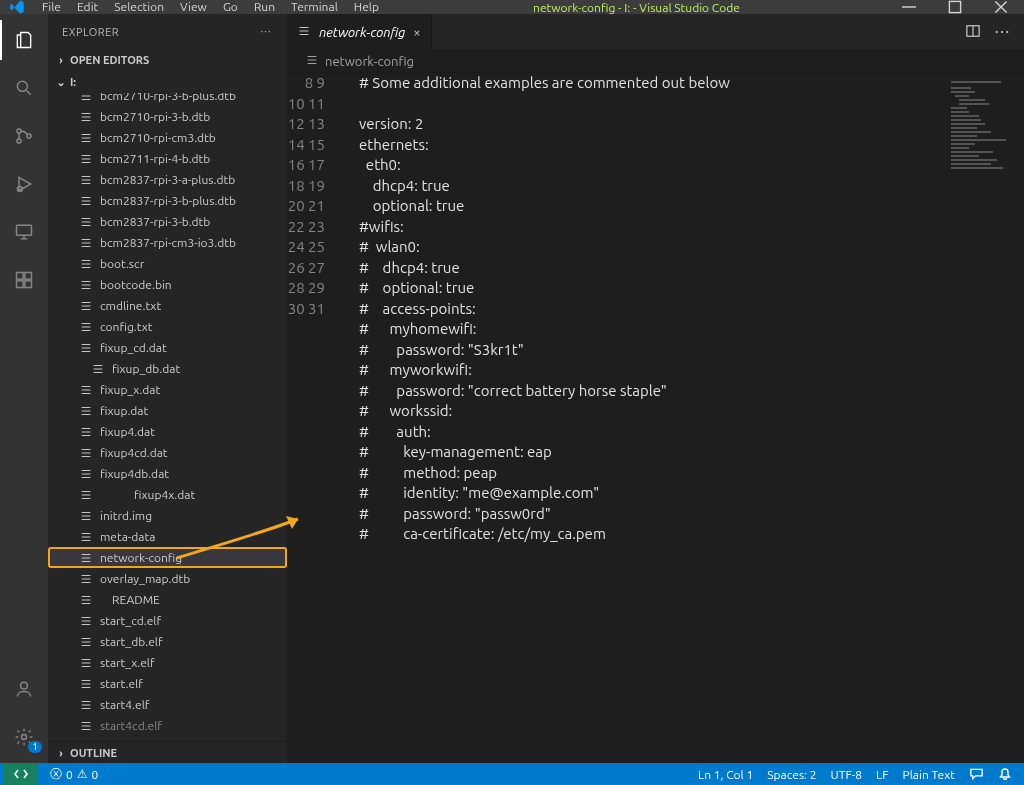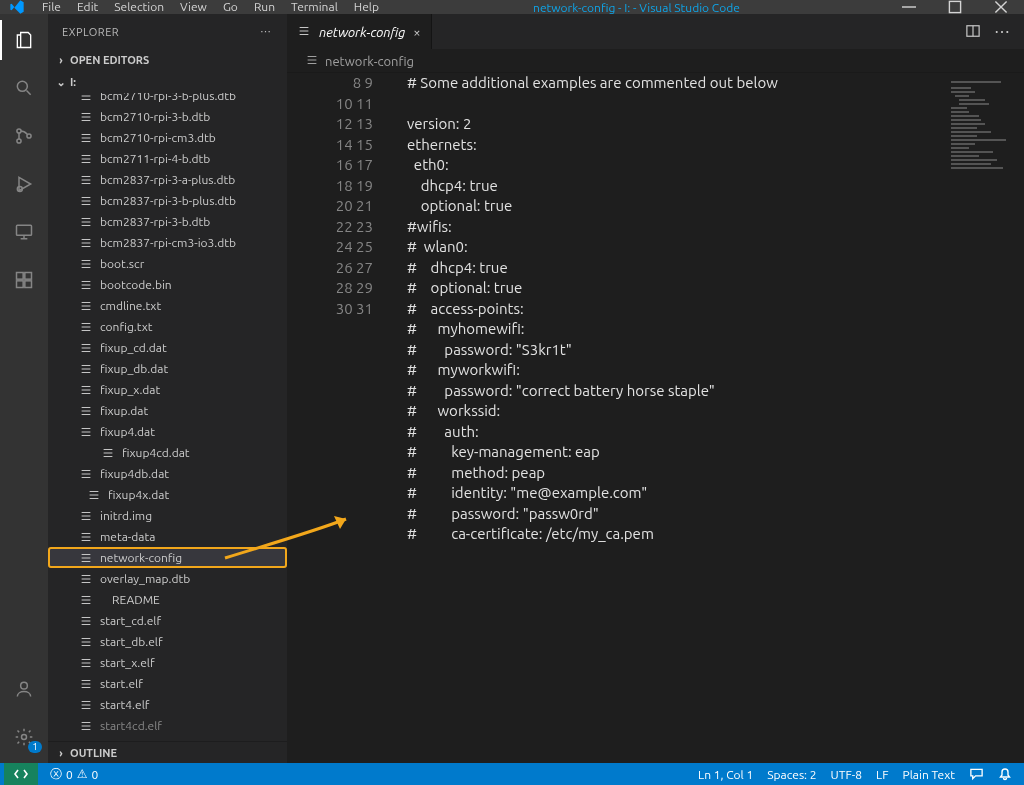--- a/index.html
+++ b/index.html
@@ -21,21 +21,21 @@
   }
   *{box-sizing:border-box;font-family:"Segoe UI",Ubuntu,Arial,sans-serif;}
   html,body{margin:0;padding:0;width:1024px;height:785px;overflow:hidden;background:#000;color:var(--fg);}
   .window{width:1024px;height:785px;display:flex;flex-direction:column;background:var(--bg);}
   
   .titlebar{height:14px;background:var(--bg-title);display:flex;align-items:center;font-size:12px;color:var(--fg);}
   .titlebar .logo{width:34px;display:flex;justify-content:center;align-items:center;}
   .titlebar .logo svg{width:16px;height:16px;}
   .menus{display:flex;gap:0;}
   .menus .menu{padding:0 8px;height:30px;line-height:30px;cursor:default;color:#d4d4d4;}
-  .title-center{flex:1;text-align:center;color:#0ea5e9;}
+  .title-center{flex:1;text-align:center;color:#bef264;}
   .win-controls{display:flex;}
   .win-controls .wc{width:46px;height:30px;display:flex;align-items:center;justify-content:center;color:#d4d4d4;}
   
   .main{flex:1;display:flex;min-height:0;}
   .activitybar{width:48px;background:var(--bg-activity);display:flex;flex-direction:column;align-items:center;padding-top:6px;gap:8px;position:relative;}
   .activitybar .ab{width:48px;height:40px;display:flex;align-items:center;justify-content:center;color:#858585;position:relative;}
   .activitybar .ab.active{color:#fff;}
   .activitybar .ab.active::before{content:"";position:absolute;left:0;top:0;width:2px;height:100%;background:#fff;}
   .activitybar .spacer{flex:1;}
   .badge{position:absolute;bottom:4px;right:6px;background:#007acc;color:#fff;border-radius:8px;font-size:10px;padding:0 4px;line-height:12px;}
@@ -54,21 +54,21 @@
   .file.dim{color:#888;}
   .outline{height:22px;display:flex;align-items:center;padding-left:6px;font-weight:600;font-size:11px;border-top:1px solid #00000033;}
   
   .editor-group{flex:1;display:flex;flex-direction:column;background:var(--editor-bg);min-width:0;}
   .tabbar{height:35px;background:var(--bg-dark);display:flex;align-items:stretch;}
   .tab{display:flex;align-items:center;background:var(--tab-active-bg);padding:0 10px;font-size:13px;font-style:italic;color:#ffffff;gap:8px;border-right:1px solid #00000055;}
   .tab .icon{color:#c5c5c5;}
   .tab .close{color:#c5c5c5;font-style:normal;}
   .tab-actions{margin-left:auto;display:flex;align-items:center;gap:14px;padding-right:14px;color:#c5c5c5;}
   .breadcrumb{height:24px;background:var(--editor-bg);display:flex;align-items:center;padding-left:18px;font-size:13px;color:#a0a0a0;gap:6px;border-bottom:1px solid #00000022;}
-  .editor-wrap{flex:1;display:flex;min-height:0;position:relative;margin-left:48px;}
+  .editor-wrap{flex:1;display:flex;min-height:0;position:relative;}
   .editor{flex:1;display:flex;overflow:hidden;font-family:"Consolas","Courier New",monospace;font-size:15px;line-height:20.5px;color:#d4d4d4;}
   .gutter{width:48px;text-align:right;color:var(--lineno);padding-right:10px;user-select:none;}
   .code{flex:1;white-space:pre;padding-left:24px;color:#e2e2e2;font-weight:400;}
   .minimap{width:80px;background:#1e1e1e;position:relative;}
   .minimap .mm{position:absolute;top:4px;right:4px;width:72px;height:130px;opacity:0.5;}
   
   .statusbar{height:22px;background:var(--bg-status);color:#fff;display:flex;align-items:center;font-size:12px;}
   .statusbar .left{display:flex;align-items:center;gap:8px;padding-left:4px;}
   .statusbar .remote{background:#16825d;height:22px;width:34px;display:flex;align-items:center;justify-content:center;margin-right:4px;}
   .statusbar .right{margin-left:auto;display:flex;align-items:center;gap:14px;padding-right:12px;}
@@ -291,21 +291,21 @@
               <span>config.txt</span>
             </div>
             <div class="file" style="position: absolute; top: 244px; left: 0px; right: 0px;">
               <span class="icon">
                 <svg class="svgicon14" viewBox="0 0 16 16" fill="none" stroke="currentColor" stroke-width="1.3">
                   <path d="M3 8h10M3 4h10M3 12h10"></path>
                 </svg>
               </span>
               <span>fixup_cd.dat</span>
             </div>
-            <div class="file" style="position: absolute; top: 265px; left: 0px; right: 0px;">
+            <div class="file" style="position: absolute; top: 265px; left: 12px; right: 0px;">
               <span class="icon">
                 <svg class="svgicon14" viewBox="0 0 16 16" fill="none" stroke="currentColor" stroke-width="1.3">
                   <path d="M3 8h10M3 4h10M3 12h10"></path>
                 </svg>
               </span>
               <span>fixup_db.dat</span>
             </div>
             <div class="file" style="position: absolute; top: 286px; left: 0px; right: 0px;">
               <span class="icon">
                 <svg class="svgicon14" viewBox="0 0 16 16" fill="none" stroke="currentColor" stroke-width="1.3">
@@ -323,37 +323,37 @@
               <span>fixup.dat</span>
             </div>
             <div class="file" style="position: absolute; top: 328px; left: 0px; right: 0px;">
               <span class="icon">
                 <svg class="svgicon14" viewBox="0 0 16 16" fill="none" stroke="currentColor" stroke-width="1.3">
                   <path d="M3 8h10M3 4h10M3 12h10"></path>
                 </svg>
               </span>
               <span>fixup4.dat</span>
             </div>
-            <div class="file" style="position: absolute; top: 349px; left: 0px; right: 0px; margin-left: 22px;">
+            <div class="file" style="position: absolute; top: 349px; left: 0px; right: 0px;">
               <span class="icon">
                 <svg class="svgicon14" viewBox="0 0 16 16" fill="none" stroke="currentColor" stroke-width="1.3">
                   <path d="M3 8h10M3 4h10M3 12h10"></path>
                 </svg>
               </span>
               <span>fixup4cd.dat</span>
             </div>
             <div class="file" style="position: absolute; top: 370px; left: 0px; right: 0px;">
               <span class="icon">
                 <svg class="svgicon14" viewBox="0 0 16 16" fill="none" stroke="currentColor" stroke-width="1.3">
                   <path d="M3 8h10M3 4h10M3 12h10"></path>
                 </svg>
               </span>
               <span>fixup4db.dat</span>
             </div>
-            <div class="file" style="position: absolute; top: 391px; left: 8px; right: 0px;">
+            <div class="file" style="position: absolute; top: 391px; left: 0px; right: 0px; gap: 34px;">
               <span class="icon">
                 <svg class="svgicon14" viewBox="0 0 16 16" fill="none" stroke="currentColor" stroke-width="1.3">
                   <path d="M3 8h10M3 4h10M3 12h10"></path>
                 </svg>
               </span>
               <span>fixup4x.dat</span>
             </div>
             <div class="file" style="position: absolute; top: 412px; left: 0px; right: 0px;">
               <span class="icon">
                 <svg class="svgicon14" viewBox="0 0 16 16" fill="none" stroke="currentColor" stroke-width="1.3">

